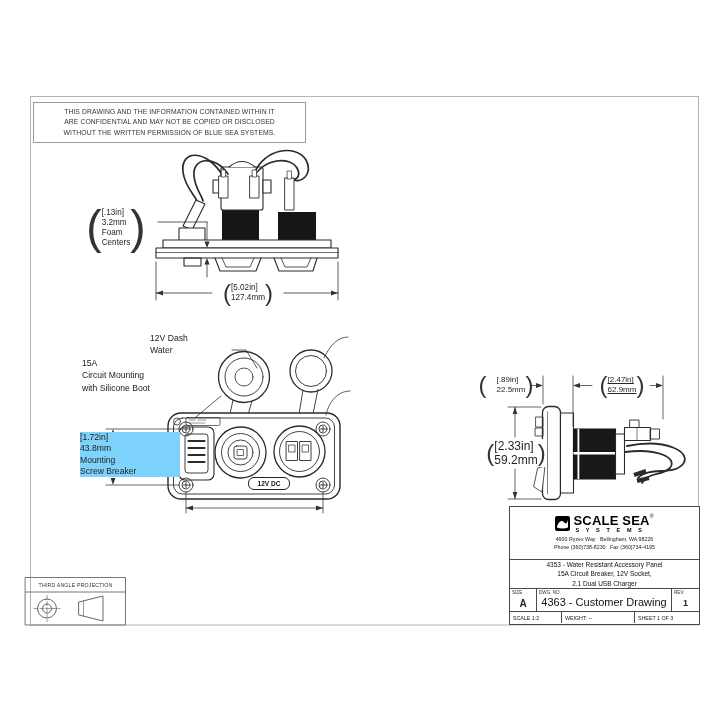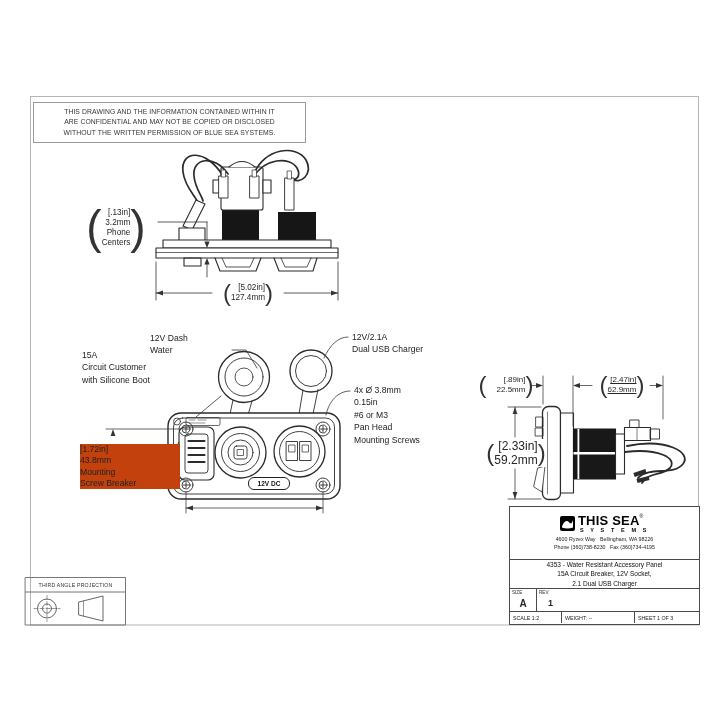--- a/index.html
+++ b/index.html
@@ -2,21 +2,21 @@
 <html><head>
 <meta charset="utf-8">
 <style>
   html,body{margin:0;padding:0;background:#fff;}
   body{width:719px;height:720px;position:relative;overflow:hidden;
        font-family:"Liberation Sans",sans-serif;color:#262626;}
   .abs{position:absolute;box-sizing:border-box;}
   .ctr{text-align:left;}
   .pre{white-space:pre;}
   .callout{display:flex;align-items:center;justify-content:center;}
-  .callout .lines{font-size:8.2px;line-height:1.2;text-align:right;}
+  .callout .lines{font-size:8.2px;line-height:1.2;text-align:left;}
   .paren{font-weight:300;color:#333;line-height:0.9;}
   .p-big{font-size:46px;}
   .p-med{font-size:24px;}
   .lbl{font-size:8.6px;line-height:1.45;color:#222;}
   .dimtxt{font-size:8.6px;line-height:1.32;color:#222;}
   .line{display:block;}
   
   .conf{left:33px;top:102px;width:273px;height:41px;border:1px solid #9a9a9a;
         display:flex;flex-direction:column;justify-content:center;
         font-size:6.8px;line-height:1.5;letter-spacing:.1px;color:#333;text-align:center;}
@@ -266,60 +266,49 @@
   <span class="line">THIS DRAWING AND THE INFORMATION CONTAINED WITHIN IT</span>
   <span class="line">ARE CONFIDENTIAL AND MAY NOT BE COPIED OR DISCLOSED</span>
   <span class="line">WITHOUT THE WRITTEN PERMISSION OF BLUE SEA SYSTEMS.</span>
 </div>
 
 <div class="abs callout" style="left:76px;top:203px;width:80px;height:50px;">
   <span class="paren p-big">(</span>
   <span class="lines">
     <span class="line">[.13in]</span>
     <span class="line">3.2mm</span>
-    <span class="line">Phone</span>
+    <span class="line">Foam</span>
     <span class="line">Centers</span>
   </span>
   <span class="paren p-big">)</span>
 </div>
 
 <div class="abs callout" style="left:214px;top:280px;width:68px;height:26px;">
   <span class="paren p-med">(</span>
   <span class="lines">
     <span class="line">[5.02in]</span>
     <span class="line">127.4mm</span>
   </span>
   <span class="paren p-med">)</span>
 </div>
 
 <div class="abs lbl ctr" style="left:150px;top:332px;width:82px;">
   <span class="line">12V Dash</span>
   <span class="line">Water</span>
 </div>
 
-<div class="abs lbl ctr" style="left:82px;top:349px;width:148px;">
+<div class="abs lbl ctr" style="left:82px;top:357px;width:148px;">
   <span class="line">15A</span>
-  <span class="line">Circuit Customer</span>
+  <span class="line">Circuit Mounting</span>
   <span class="line">with Silicone Boot</span>
 </div>
 
-<div class="abs lbl" style="left:352px;top:331px;width:110px;">
-  <span class="line">12V/2.1A</span>
-  <span class="line">Dual USB Charger</span>
-</div>
-
-<div class="abs lbl" style="left:354px;top:384px;width:110px;">
-  <span class="line">4x Ø 3.8mm</span>
-  <span class="line">0.15in</span>
-  <span class="line">#6 or M3</span>
-  <span class="line">Pan Head</span>
-  <span class="line">Mounting Screws</span>
-</div>
-
-<div class="abs dimtxt ctr" style="left:80px;top:444px;width:100px;background:#c2410c;">
+
+
+<div class="abs dimtxt ctr" style="left:80px;top:432px;width:100px;background:#7dd3fc;">
   <span class="line">[1.72in]</span>
   <span class="line">43.8mm</span>
   <span class="line">Mounting</span>
   <span class="line">Screw Breaker</span>
 </div>
 
 
 <div class="abs badge">
   <span>12V DC</span>
 </div>
@@ -356,38 +345,42 @@
 </div>
 
 <div class="abs tb">
   <div class="tb-logo">
     <div class="brand-row">
       <svg width="15" height="15" viewBox="0 0 15 15">
         <rect x="0" y="0" width="15" height="15" rx="2" fill="#000"></rect>
         <path d="M2,10.5 C4,5 7,4 9,6.2 C11,8.4 12,7.4 13,4 L13,11.5 Q7.5,13.5 2,11.5 Z" fill="#fff"></path>
       </svg>
       <div>
-        <div class="brand-name"><span>THIS SEA</span><sup class="brand-reg">®</sup></div>
+        <div class="brand-name"><span>SCALE SEA</span><sup class="brand-reg">®</sup></div>
         <div class="brand-sub">S Y S T E M S</div>
       </div>
     </div>
     <div class="tb-addr">
       <span class="line pre">4600 Ryzex Way   Bellingham, WA 98226</span>
       <span class="line pre">Phone (360)738-8230   Fax (360)734-4195</span>
     </div>
   </div>
   <div class="tb-desc">
     <span class="line">4353 - Water Resistant Accessory Panel</span>
     <span class="line">15A Circuit Breaker, 12V Socket,</span>
     <span class="line">2.1 Dual USB Charger</span>
   </div>
   <div class="tb-num">
     <div class="cell cell-size">
       <span class="cell-lab">SIZE</span>
       <span class="v-size">A</span>
+    </div>
+    <div class="cell cell-dwg">
+      <span class="cell-lab">DWG. NO.</span>
+      <span class="v-dwg">4363 - Customer Drawing</span>
     </div>
     <div class="cell cell-rev">
       <span class="cell-lab">REV.</span>
       <span class="v-rev">1</span>
     </div>
   </div>
   <div class="tb-bot">
     <div class="bcell b-scale">
           <span>SCALE 1:2</span>
         </div>

